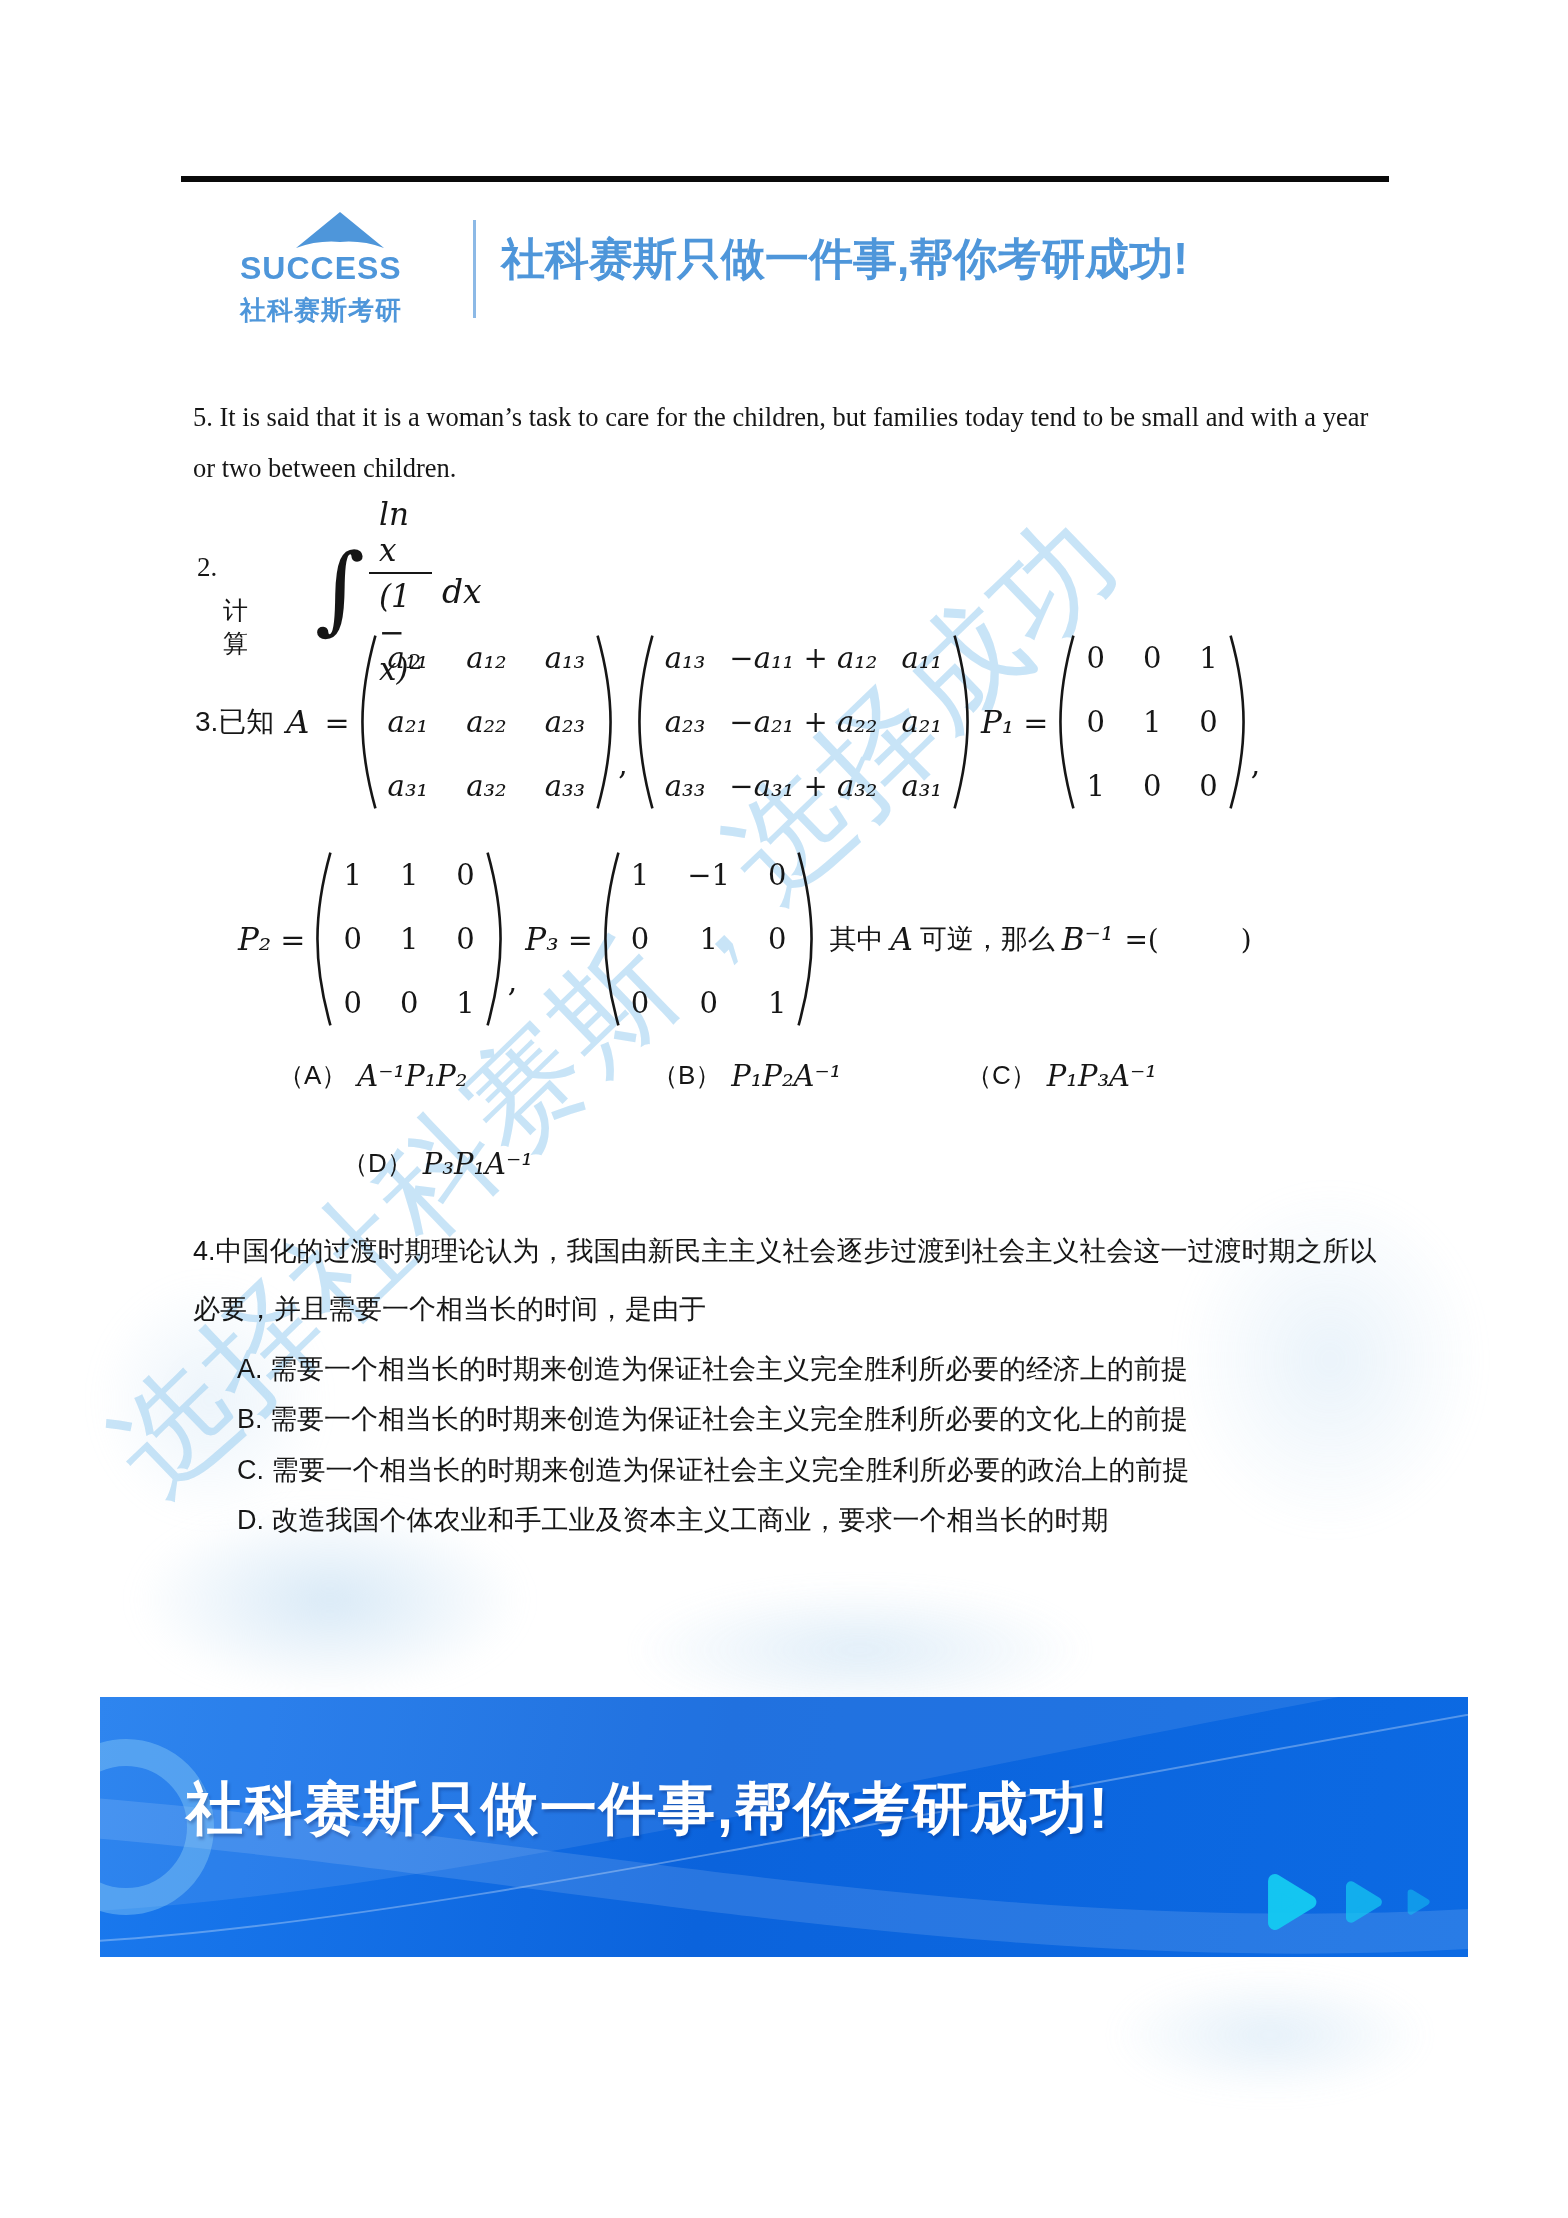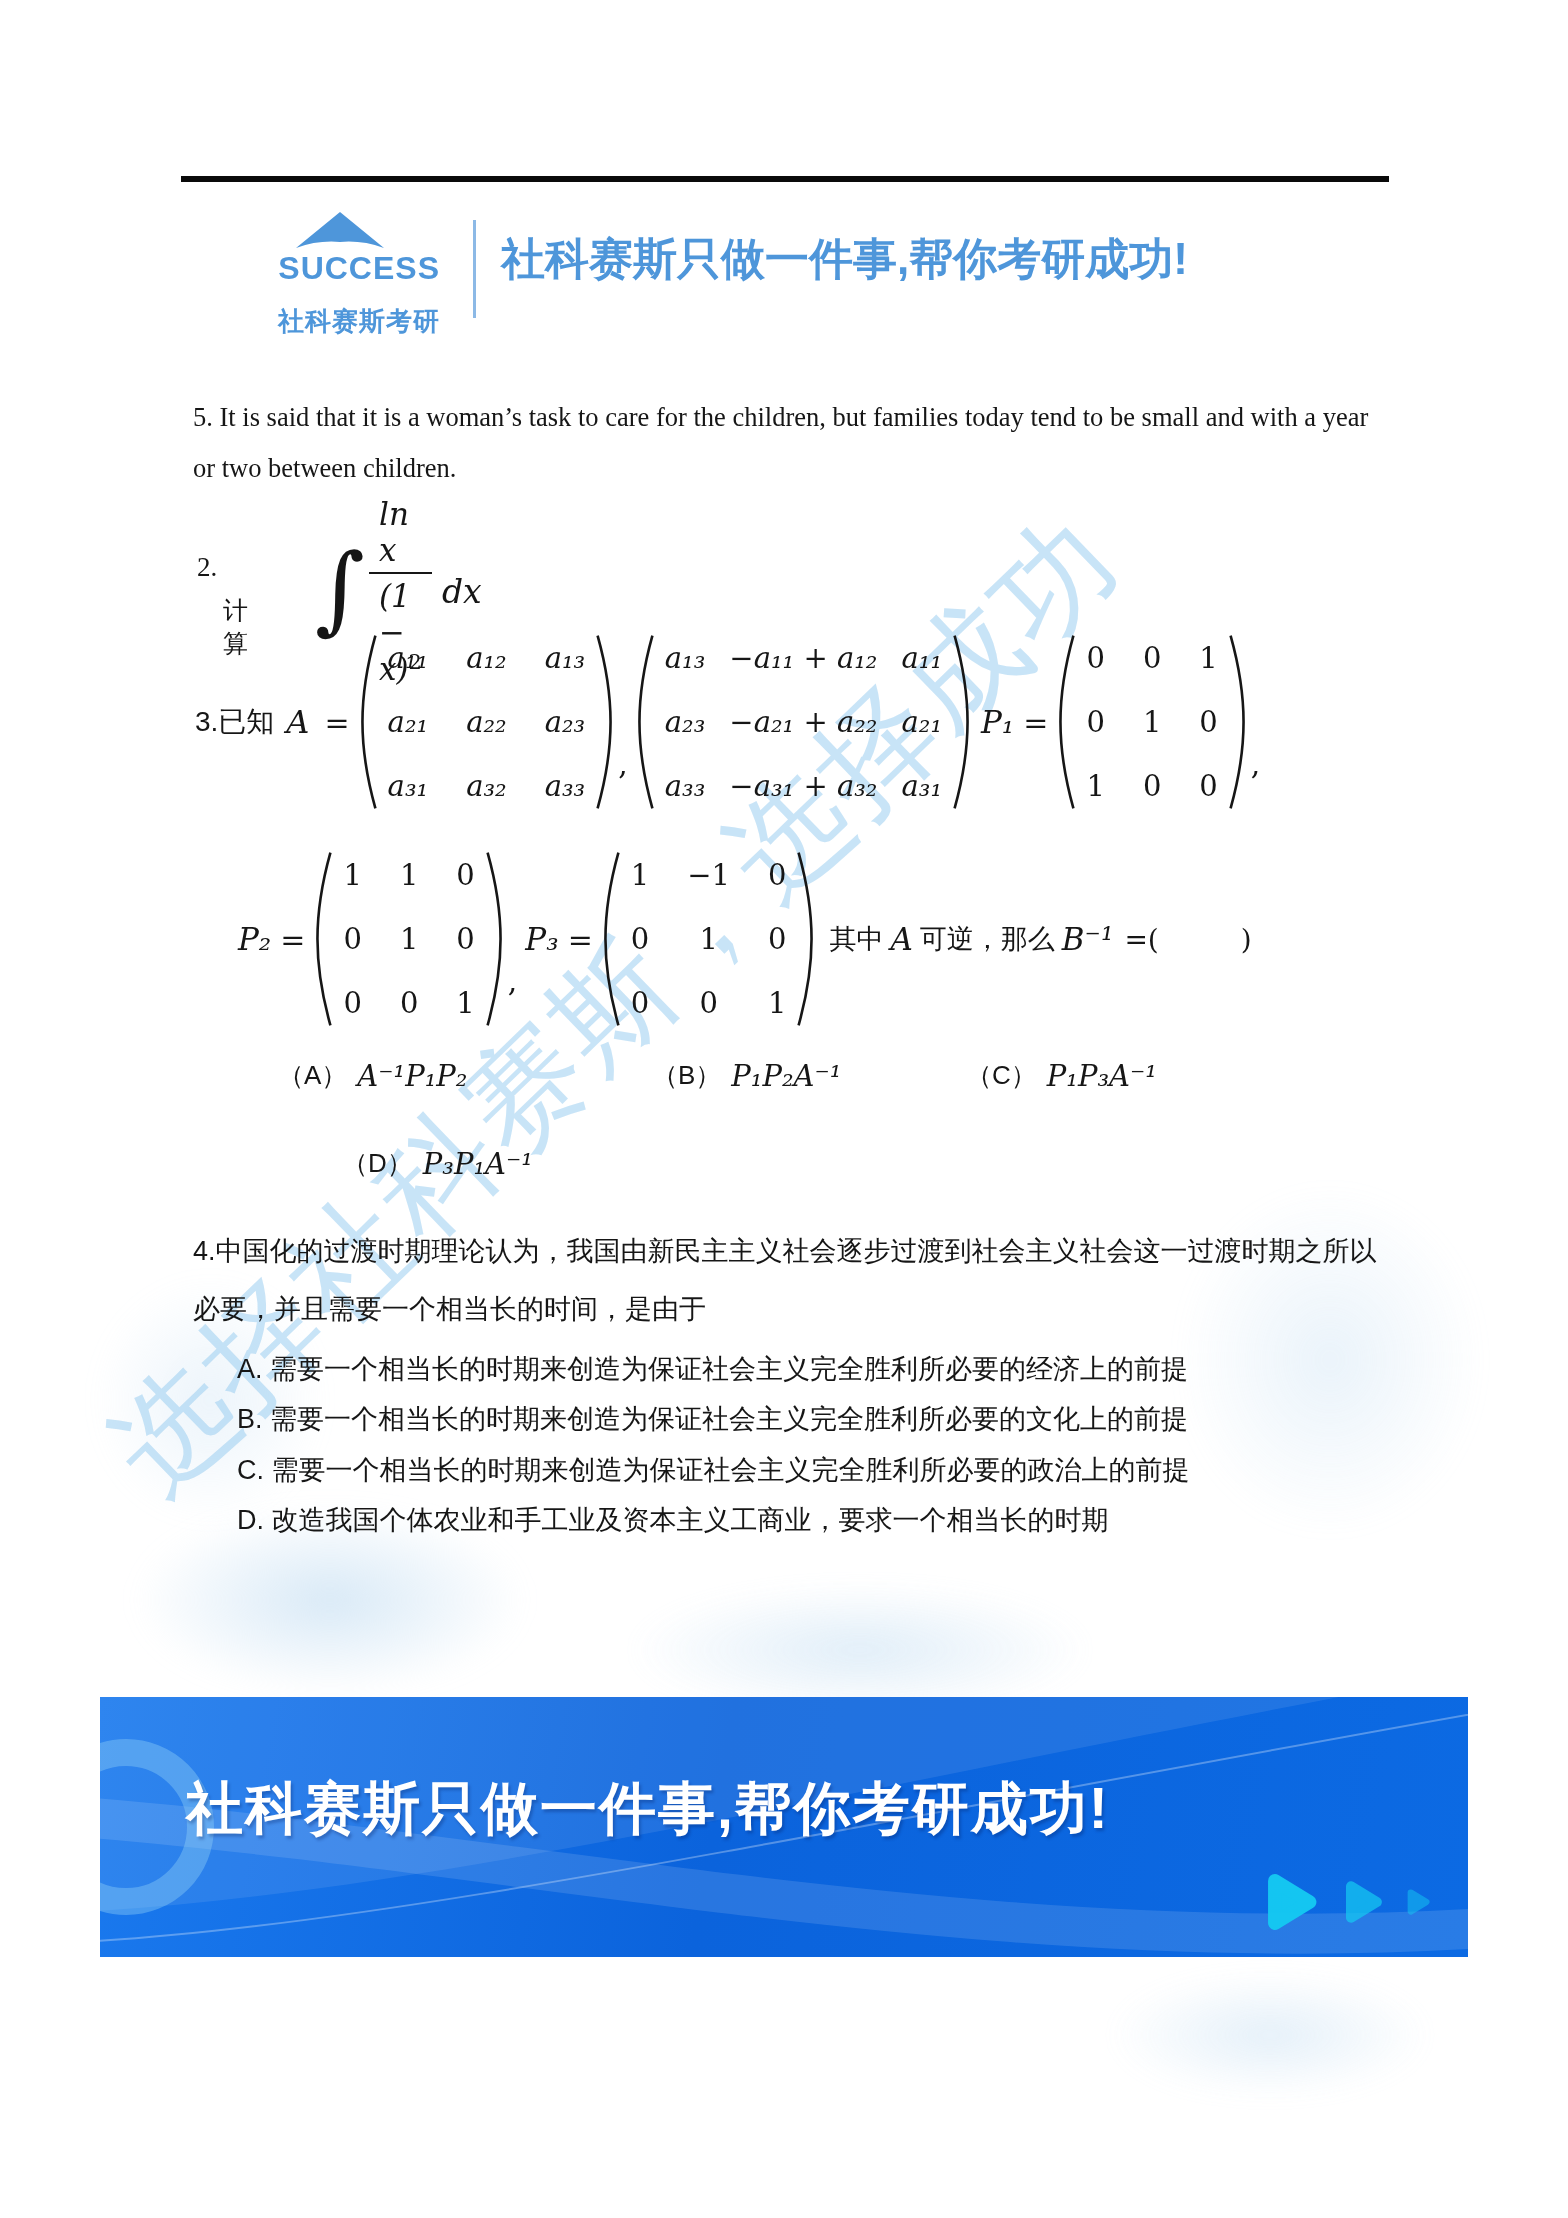--- a/index.html
+++ b/index.html
@@ -20,25 +20,25 @@
     white-space:nowrap; font-size:118px; letter-spacing:4px;
     color:rgba(146,202,240,.5); z-index:1;
     font-family:"Liberation Sans", sans-serif;
   }
 
   .content { position:absolute; inset:0; z-index:2; }
 
   .rule { position:absolute; left:181px; top:176px; width:1208px; height:6px; background:#0a0a0a; }
 
   header { position:absolute; left:185px; top:208px; width:1205px; height:115px; }
-  .logo { position:absolute; left:55px; top:4px; width:200px; text-align:right; }
+  .logo { position:absolute; left:55px; top:4px; width:200px; text-align:left; }
   .logo-tri { display:block; margin:0 auto; }
   .logo-en { font-size:32px; font-weight:700; color:#4e96da; letter-spacing:1px;
     font-family:"Liberation Sans", sans-serif; line-height:1.05; margin-top:2px; }
-  .logo-zh { font-size:26px; font-weight:700; color:#4e96da; margin-top:18px;
+  .logo-zh { font-size:26px; font-weight:700; color:#4e96da; margin-top:7px;
     font-family:"Liberation Sans", sans-serif; letter-spacing:1px; }
   .vdiv { position:absolute; left:288px; top:12px; width:3px; height:98px; background:#8cb9e6; }
   .hslogan { position:absolute; left:316px; top:22px; font-size:44px; font-weight:800;
     color:#4e96da; font-family:"Liberation Sans", sans-serif; white-space:nowrap; }
 
   .title { position:absolute; left:180px; top:328px; width:1210px; text-align:center;
     font-size:41px; letter-spacing:2px; color:#000; font-family:"Liberation Sans", sans-serif; }
   .tgap { display:inline-block; width:72px; }
 
   .q1 { position:absolute; left:193px; top:392px; width:1202px; font-size:26.5px; line-height:1.92; }

